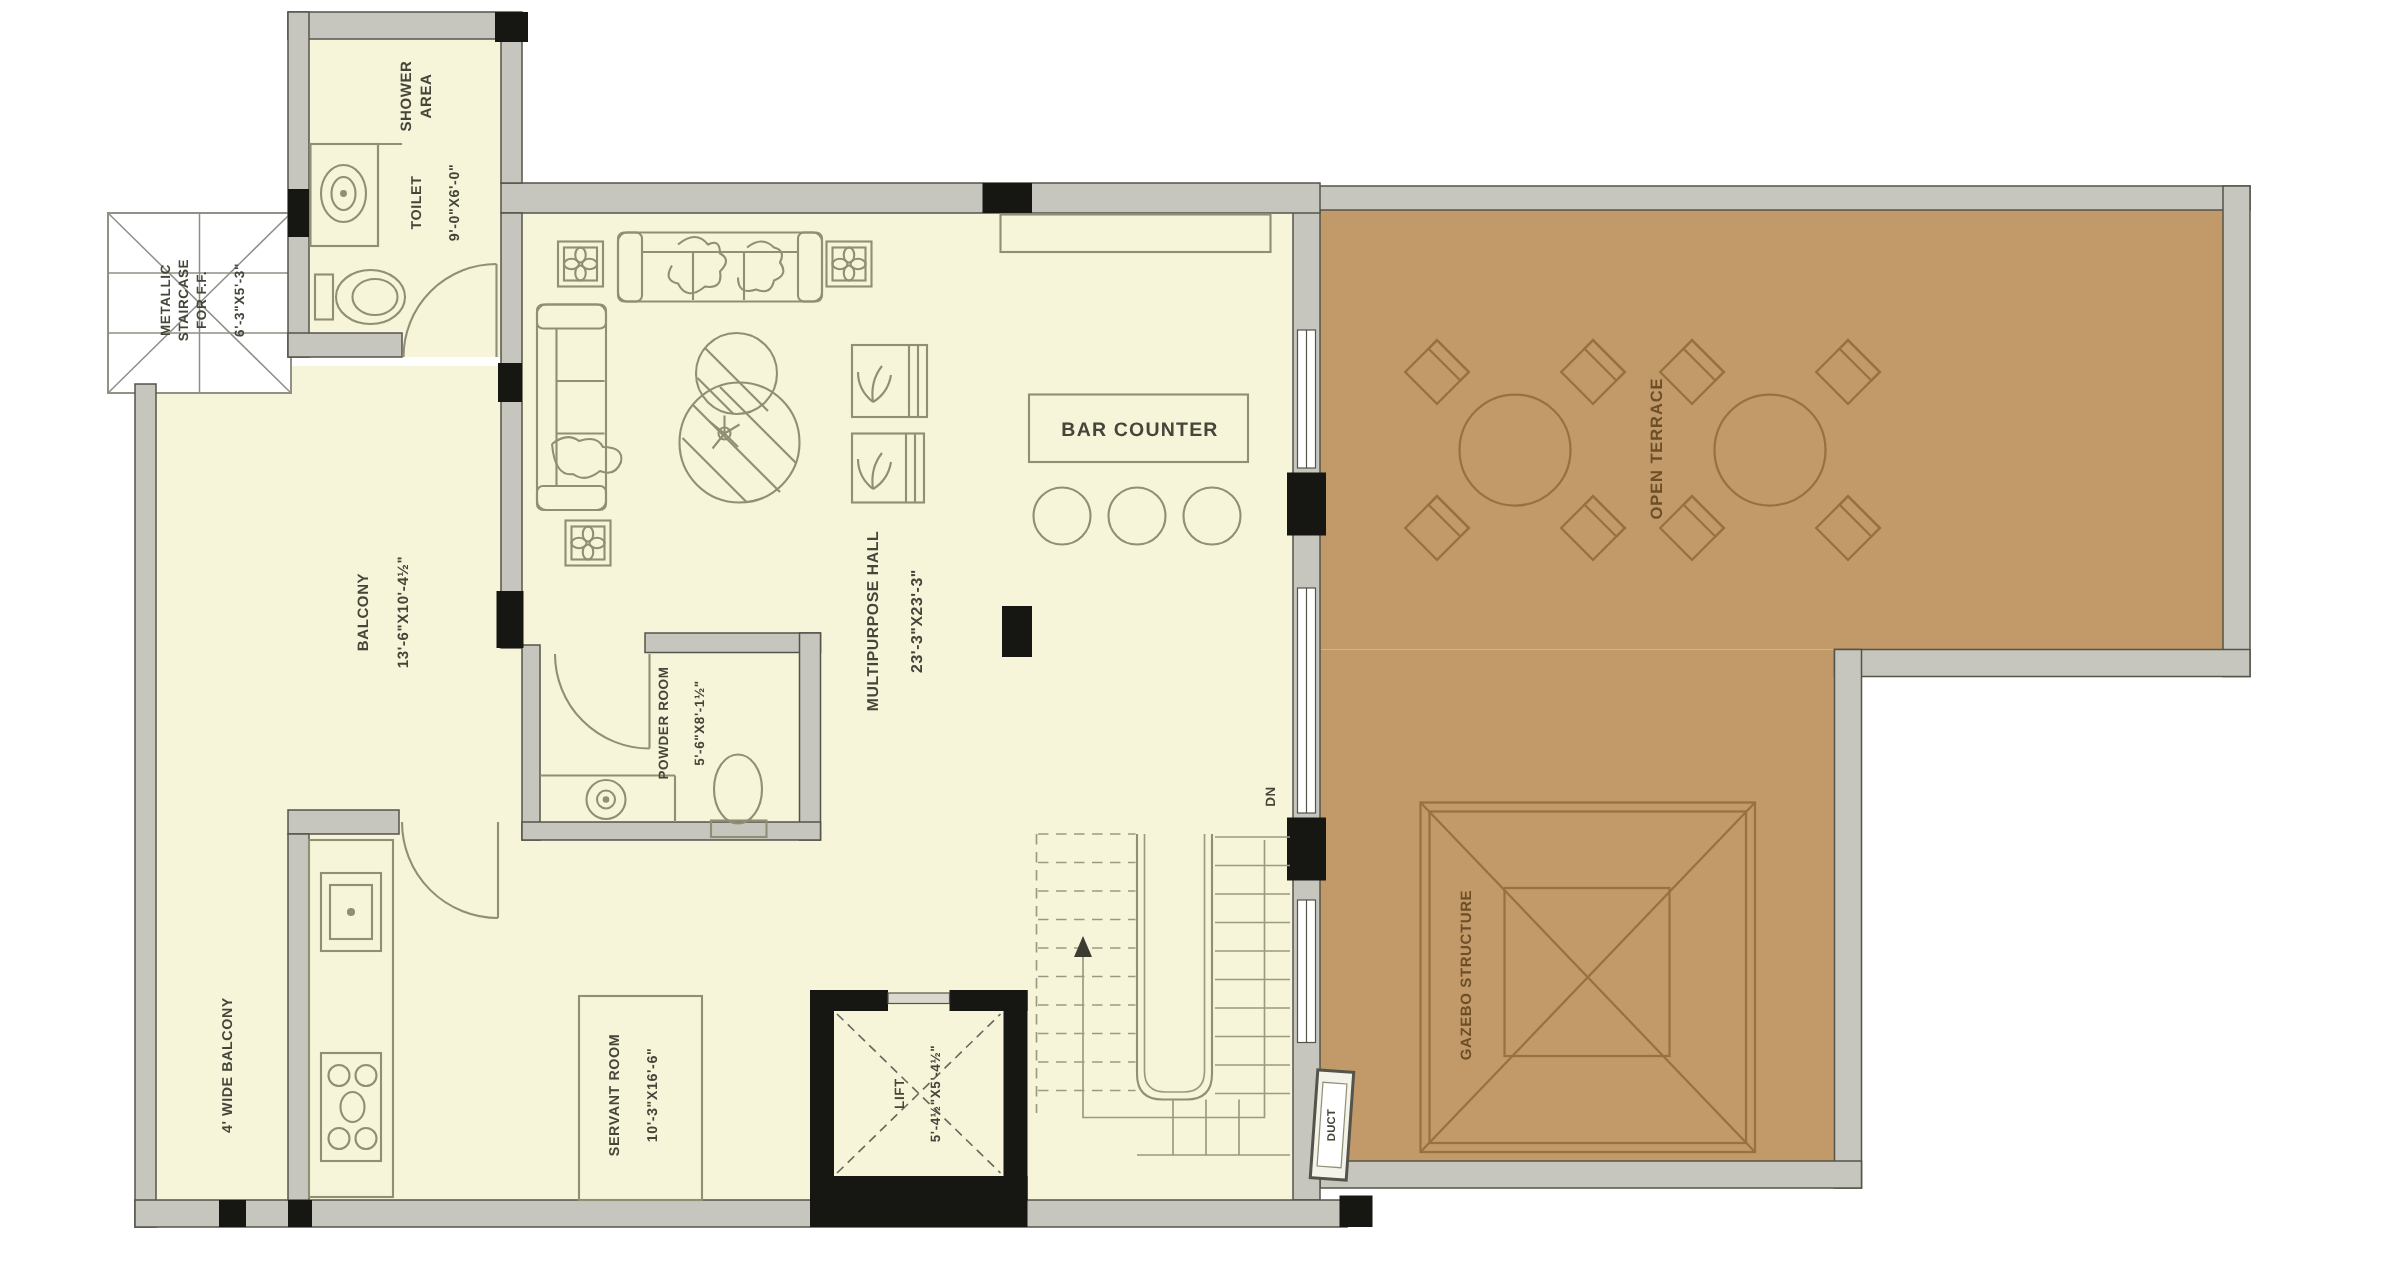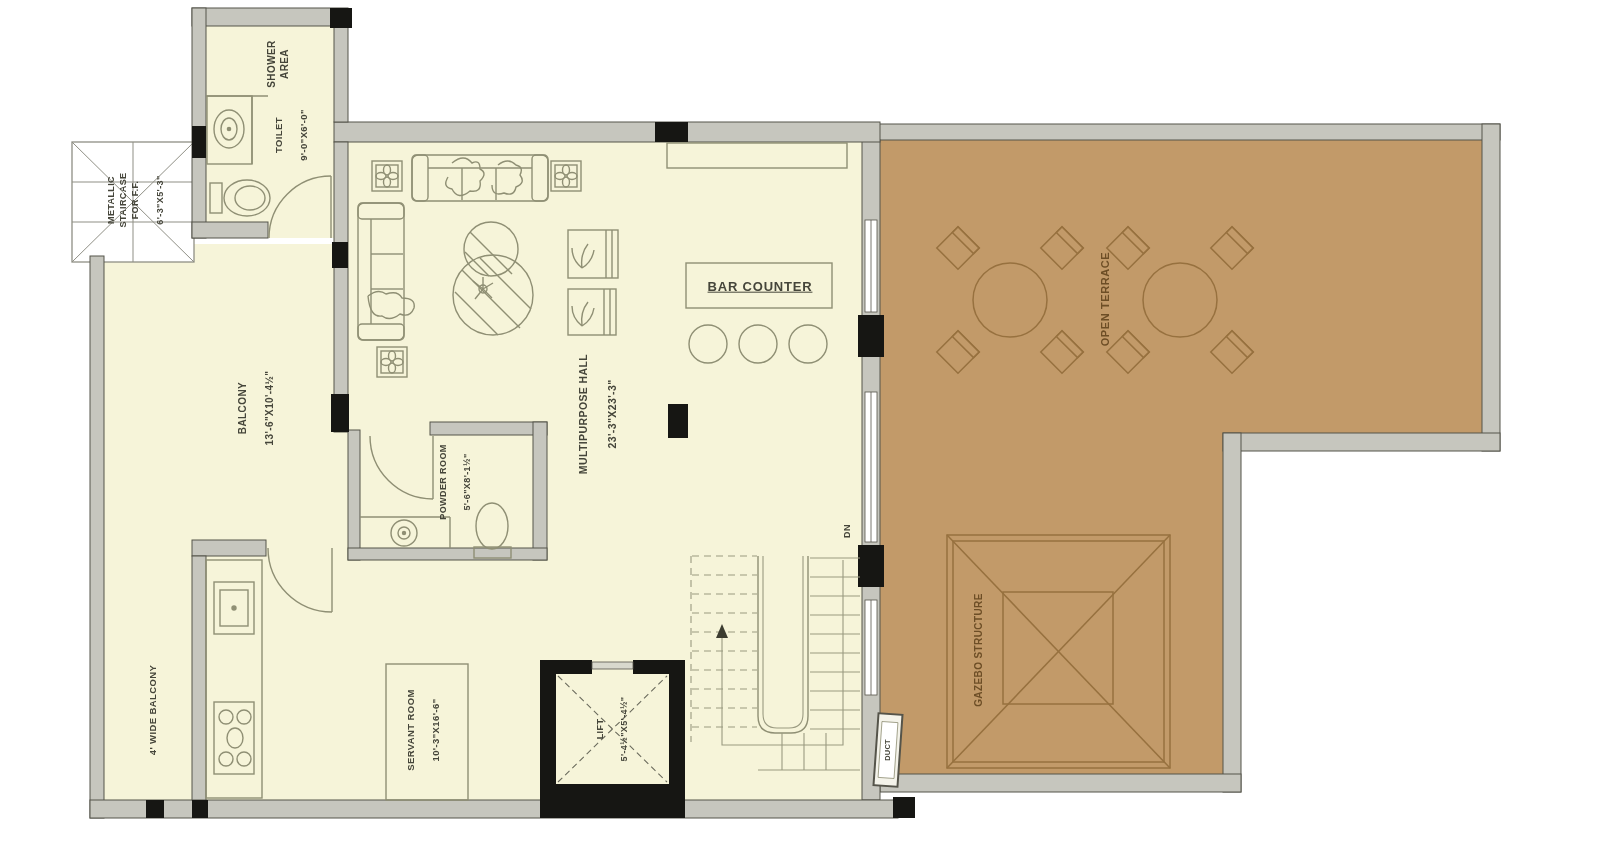--- a/index.html
+++ b/index.html
@@ -12,21 +12,21 @@
   .fl{fill:#f6f4d9;stroke:none;}
   .tfl{fill:#c29a69;stroke:none;}
   .fx{fill:none;stroke:#8f8f74;stroke-width:1.4;}
   .fx1{fill:none;stroke:#9a9a80;stroke-width:1.1;}
   .tfx{fill:none;stroke:#97713f;stroke-width:1.5;}
   .dash{stroke-dasharray:7 5;}
   .dash2{stroke-dasharray:6 4;}
   
   .lbl{position:absolute;font-weight:bold;color:#45453a;text-align:center;line-height:1.35;
        letter-spacing:.4px;white-space:pre-line;transform:translate(-50%,-50%) rotate(-90deg);}
-  .lbl.h{transform:translate(-50%,-50%);text-decoration:underline;}
+  .lbl.h{transform:translate(-50%,-50%);}
   .lbl span{display:block;}
   .lbl.terr{color:#6d4e26;}
 </style>
 </head>
 <body>
 
 <div class="stage">
 
 <svg width="1600" height="846" viewBox="0 0 1600 846">
 

